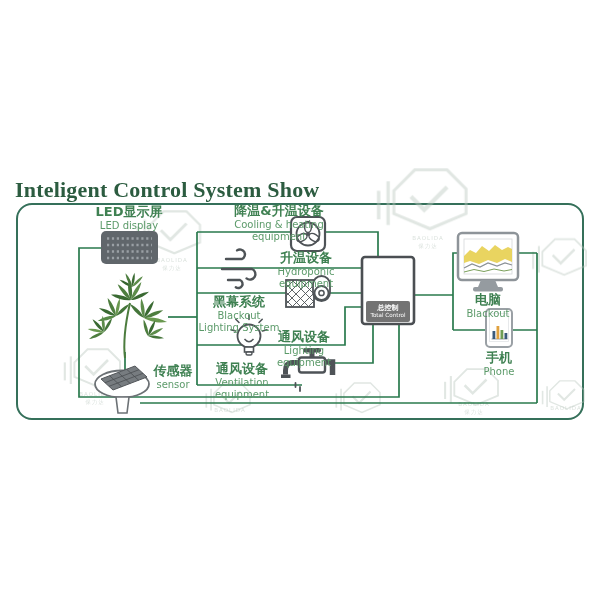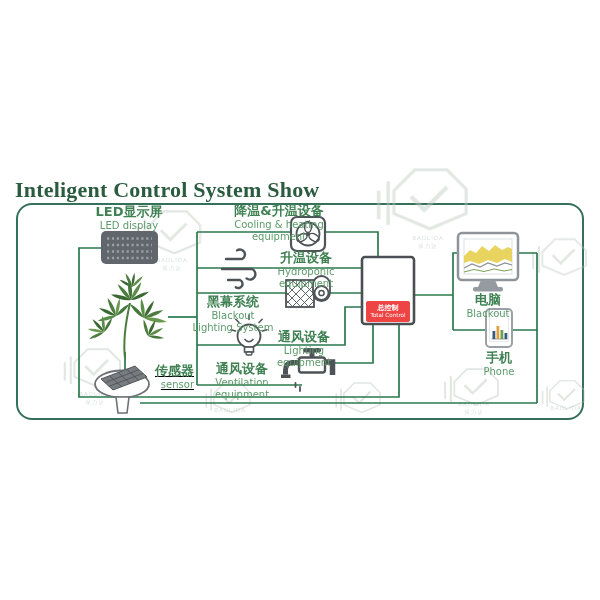--- a/index.html
+++ b/index.html
@@ -13,24 +13,24 @@
     font-size:22px;font-weight:700;color:#2c5c40;letter-spacing:.2px;
   }
   .frame{
     position:absolute;left:16px;top:203px;width:564px;height:213px;
     border:2px solid #35705a;border-radius:16px;background:transparent;
   }
   .overlay{position:absolute;left:0;top:0;}
   .lbl{position:absolute;text-align:center;line-height:1.2;pointer-events:none;}
   .cn{font-size:13px;font-weight:700;color:#3f8152;}
   .en{font-size:10px;color:#5b9a69;}
-  .lbl-left{text-align:right;text-decoration:underline;}
+  .lbl-left{text-align:center;}
   .ctl{
     position:absolute;left:366px;top:301px;width:44px;height:21px;
-    background:#ef4444;border-radius:2px;display:flex;flex-direction:column;
+    background:#737373;border-radius:2px;display:flex;flex-direction:column;
     align-items:center;justify-content:center;line-height:1.15;
   }
   .ctl .c1{font-size:7px;font-weight:700;color:#ffffff;}
   .ctl .c2{font-size:5.6px;color:#ffffff;}
 </style>
 </head>
 <body>
 
 <h1 class="title">Inteligent Control System Show</h1>
 
@@ -225,21 +225,21 @@
   <div class="en">LED display</div>
 </div>
 <div class="lbl" style="left:218px;top:203px;width:122px">
   <div class="cn">降温&amp;升温设备</div>
   <div class="en">Cooling &amp; heating equipment</div>
 </div>
 <div class="lbl" style="left:264px;top:250px;width:84px">
   <div class="cn">升温设备</div>
   <div class="en">Hydroponic equipment</div>
 </div>
-<div class="lbl" style="left:191px;top:294px;width:84px">
+<div class="lbl" style="left:197px;top:294px;width:84px">
   <div class="cn">黑幕系统</div>
   <div class="en">Blackout Lighting System</div>
 </div>
 <div class="lbl" style="left:266px;top:329px;width:76px">
   <div class="cn">通风设备</div>
   <div class="en">Lighting equipment</div>
 </div>
 <div class="lbl" style="left:198px;top:361px;width:88px">
   <div class="cn">通风设备</div>
   <div class="en">Ventilation equipment</div>

